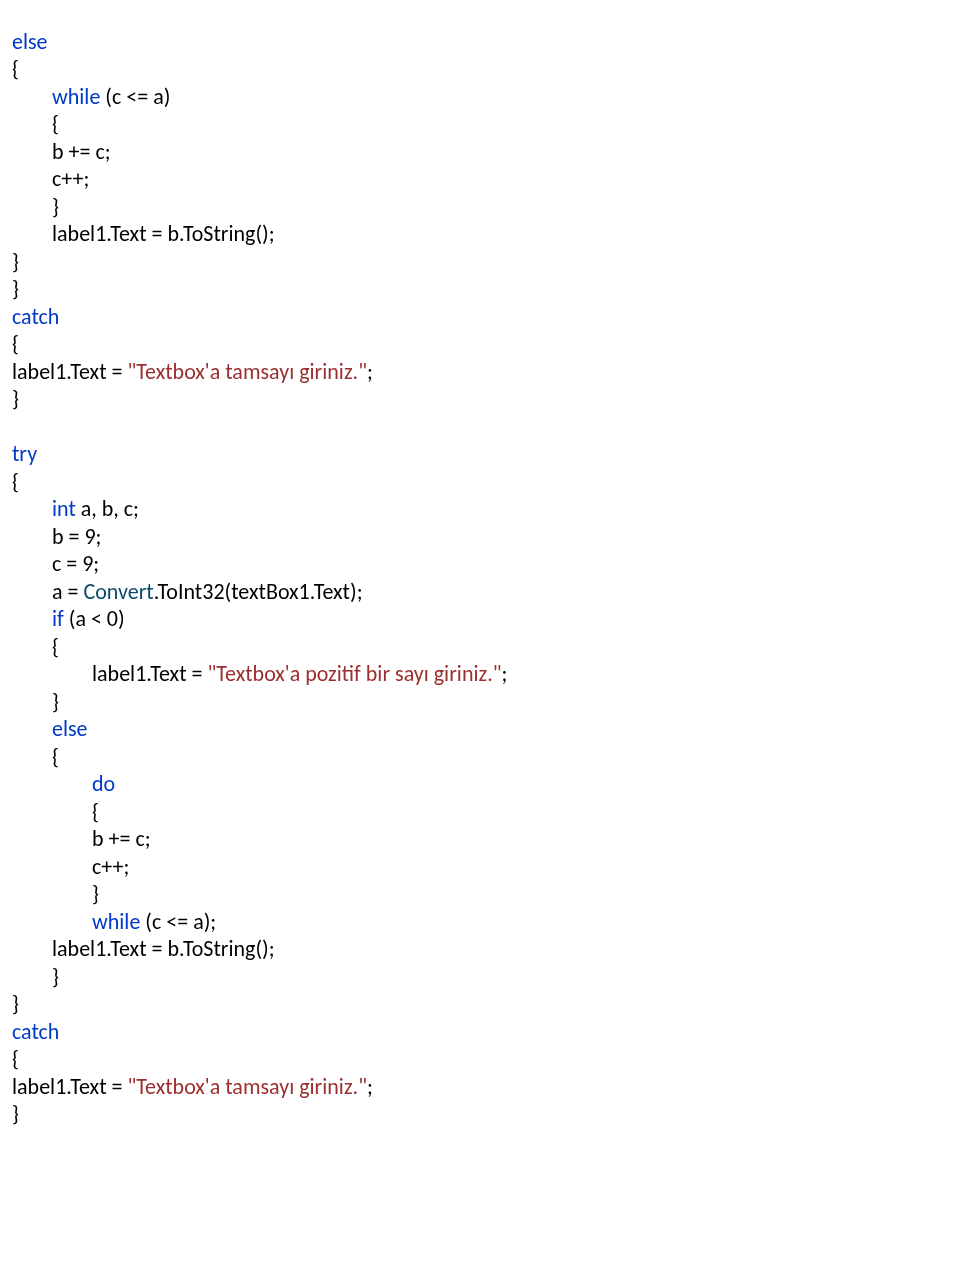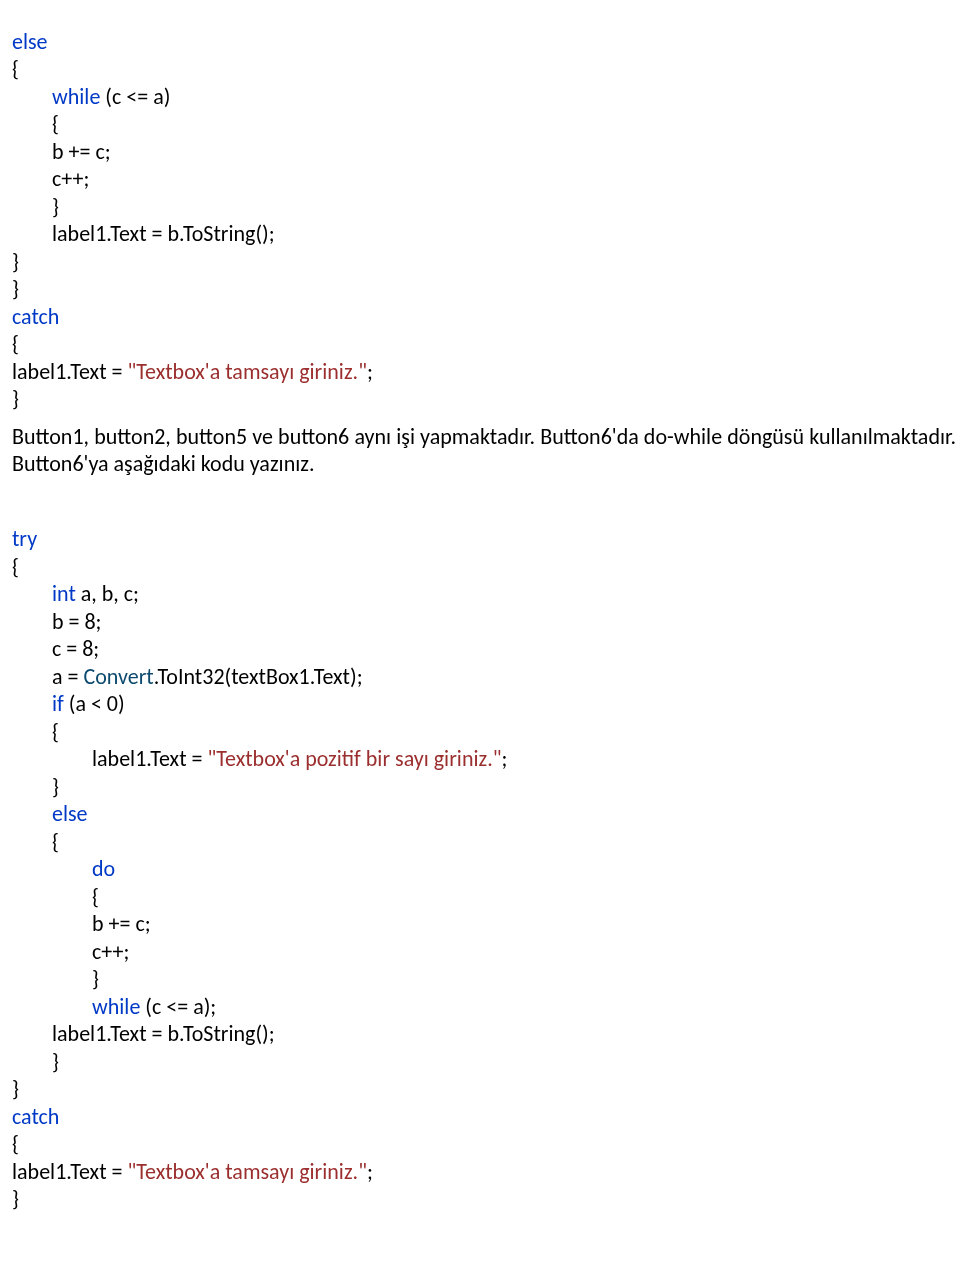--- a/index.html
+++ b/index.html
@@ -44,28 +44,27 @@
 <span class="indent1"><span class="txt">}</span></span>
 <span class="indent1"><span class="txt">label1.Text = b.ToString();</span></span>
 <span class="txt">}</span>
 <span class="txt">}</span>
 <span class="kw">catch</span>
 <span class="txt">{</span>
 <span class="txt">label1.Text = </span><span class="str">"Textbox'a tamsayı giriniz."</span><span class="txt">;</span>
 <span class="txt">}</span>
 </div>
 
-  <div class="para">Button1, button2, button5 ve button6 aynı işi yapmaktadır. Button6'da do-while döngüsü kullanılmaktadır. Button6'ya aşağıdaki kodu yazınız.</div>
 
   <div class="code">
 <span class="kw">try</span>
 <span class="txt">{</span>
 <span class="indent1"><span class="kw">int</span><span class="txt"> a, b, c;</span></span>
-<span class="indent1"><span class="txt">b = 8;</span></span>
-<span class="indent1"><span class="txt">c = 8;</span></span>
+<span class="indent1"><span class="txt">b = 9;</span></span>
+<span class="indent1"><span class="txt">c = 9;</span></span>
 <span class="indent1"><span class="txt">a = </span><span class="cls">Convert</span><span class="txt">.ToInt32(textBox1.Text);</span></span>
 <span class="indent1"><span class="kw">if</span><span class="txt"> (a &lt; 0)</span></span>
 <span class="indent1"><span class="txt">{</span></span>
 <span class="indent2"><span class="txt">label1.Text = </span><span class="str">"Textbox'a pozitif bir sayı giriniz."</span><span class="txt">;</span></span>
 <span class="indent1"><span class="txt">}</span></span>
 <span class="indent1"><span class="kw">else</span></span>
 <span class="indent1"><span class="txt">{</span></span>
 <span class="indent2"><span class="kw">do</span></span>
 <span class="indent2"><span class="txt">{</span></span>
 <span class="indent2"><span class="txt">b += c;</span></span>

